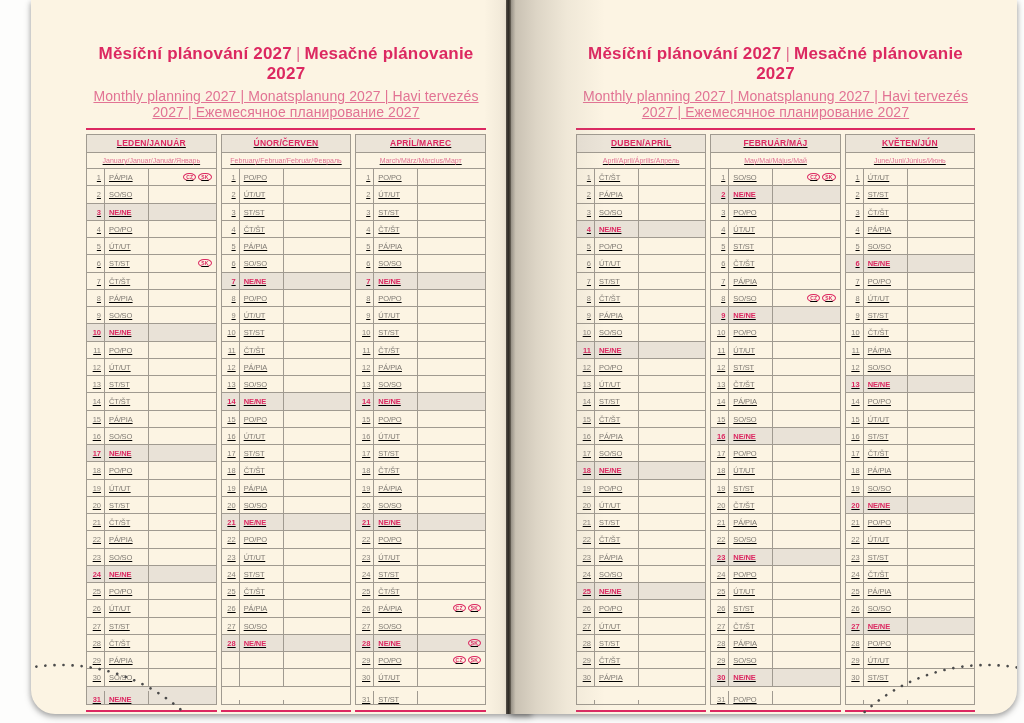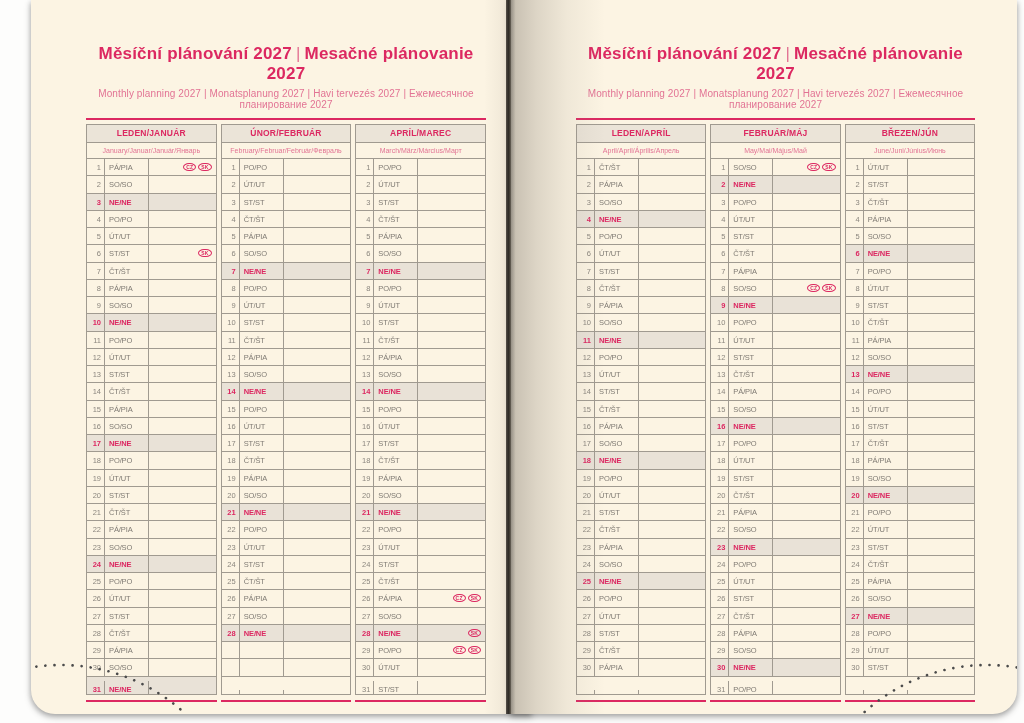--- a/index.html
+++ b/index.html
@@ -49,26 +49,26 @@
   .spine{
     position:absolute; top:0; left:506px; width:5px; height:714px; z-index:6;
     background:linear-gradient(to right, #5a544c 0%, #2c2925 45%, #474239 75%, #6d665c 100%);
   }
   .page-head{ text-align:center; padding-top:44px; position:relative; z-index:2; }
   .title{
     font-size:17px; font-weight:bold; color:var(--accent); letter-spacing:.2px;
   }
   .title .sep{ font-weight:normal; color:var(--accent-soft); padding:0 4px; }
   .subtitle{
-    margin-top:4px; font-size:10px; color:var(--accent-soft); letter-spacing:.1px;
+    margin-top:4px; font-size:14px; color:var(--accent-soft); letter-spacing:.1px;text-decoration:underline;
   }
   .rule{ height:2px; background:var(--accent); margin-top:8px; }
   .page-left  .head-inner{ margin:0 46px 0 55px; }
   .page-right .head-inner{ margin:0 42px 0 66px; }
-  .months-row{ display:flex; gap:4px; margin-top:4px; position:relative; z-index:2; }
+  .months-row{ display:flex; gap:4px; margin-top:4px; position:relative; z-index:2;text-decoration:underline; }
   .page-left  .months-row{ padding:0 46px 0 55px; }
   .page-right .months-row{ padding:0 42px 0 66px; }
   .month{ width:131px; }
   .m-table{ border:1px solid var(--grid); }
   .m-name{
     height:18px; line-height:17px; text-align:center;
     background:var(--head-bg); border-bottom:1px solid var(--grid);
     color:var(--accent); font-weight:bold; font-size:8.5px; letter-spacing:.2px;
   }
   .m-langs{
@@ -277,21 +277,21 @@
           <div class="day-row sun">
             <div class="c-num">31</div>
             <div class="c-dow">NE/NE</div>
             <div class="c-note"></div>
           </div>
         </div>
         <div class="m-underline"></div>
       </div>
       <div class="month">
         <div class="m-table">
-          <div class="m-name">ÚNOR/FEBRUÁR</div>
+          <div class="m-name">ÚNOR/ČERVEN</div>
           <div class="m-langs">February/Februar/Február/Февраль</div>
           <div class="day-row">
             <div class="c-num">1</div>
             <div class="c-dow">PO/PO</div>
             <div class="c-note"></div>
           </div>
           <div class="day-row">
             <div class="c-num">2</div>
             <div class="c-dow">ÚT/UT</div>
             <div class="c-note"></div>
@@ -626,21 +626,21 @@
       <div class="title">
         <span>Měsíční plánování 2027</span><span class="sep">|</span><span>Mesačné plánovanie 2027</span>
       </div>
       <div class="subtitle">Monthly planning 2027 | Monatsplanung 2027 | Havi tervezés 2027 | Ежемесячное планирование 2027</div>
       <div class="rule"></div>
     </div>
   </div>
   <div class="months-row">
       <div class="month">
         <div class="m-table">
-          <div class="m-name">LEDEN/APRÍL</div>
+          <div class="m-name">DUBEN/APRÍL</div>
           <div class="m-langs">April/April/Április/Апрель</div>
           <div class="day-row">
             <div class="c-num">1</div>
             <div class="c-dow">ČT/ŠT</div>
             <div class="c-note"></div>
           </div>
           <div class="day-row">
             <div class="c-num">2</div>
             <div class="c-dow">PÁ/PIA</div>
             <div class="c-note"></div>
@@ -956,21 +956,21 @@
           <div class="day-row">
             <div class="c-num">31</div>
             <div class="c-dow">PO/PO</div>
             <div class="c-note"></div>
           </div>
         </div>
         <div class="m-underline"></div>
       </div>
       <div class="month">
         <div class="m-table">
-          <div class="m-name">BŘEZEN/JÚN</div>
+          <div class="m-name">KVĚTEN/JÚN</div>
           <div class="m-langs">June/Juni/Június/Июнь</div>
           <div class="day-row">
             <div class="c-num">1</div>
             <div class="c-dow">ÚT/UT</div>
             <div class="c-note"></div>
           </div>
           <div class="day-row">
             <div class="c-num">2</div>
             <div class="c-dow">ST/ST</div>
             <div class="c-note"></div>

